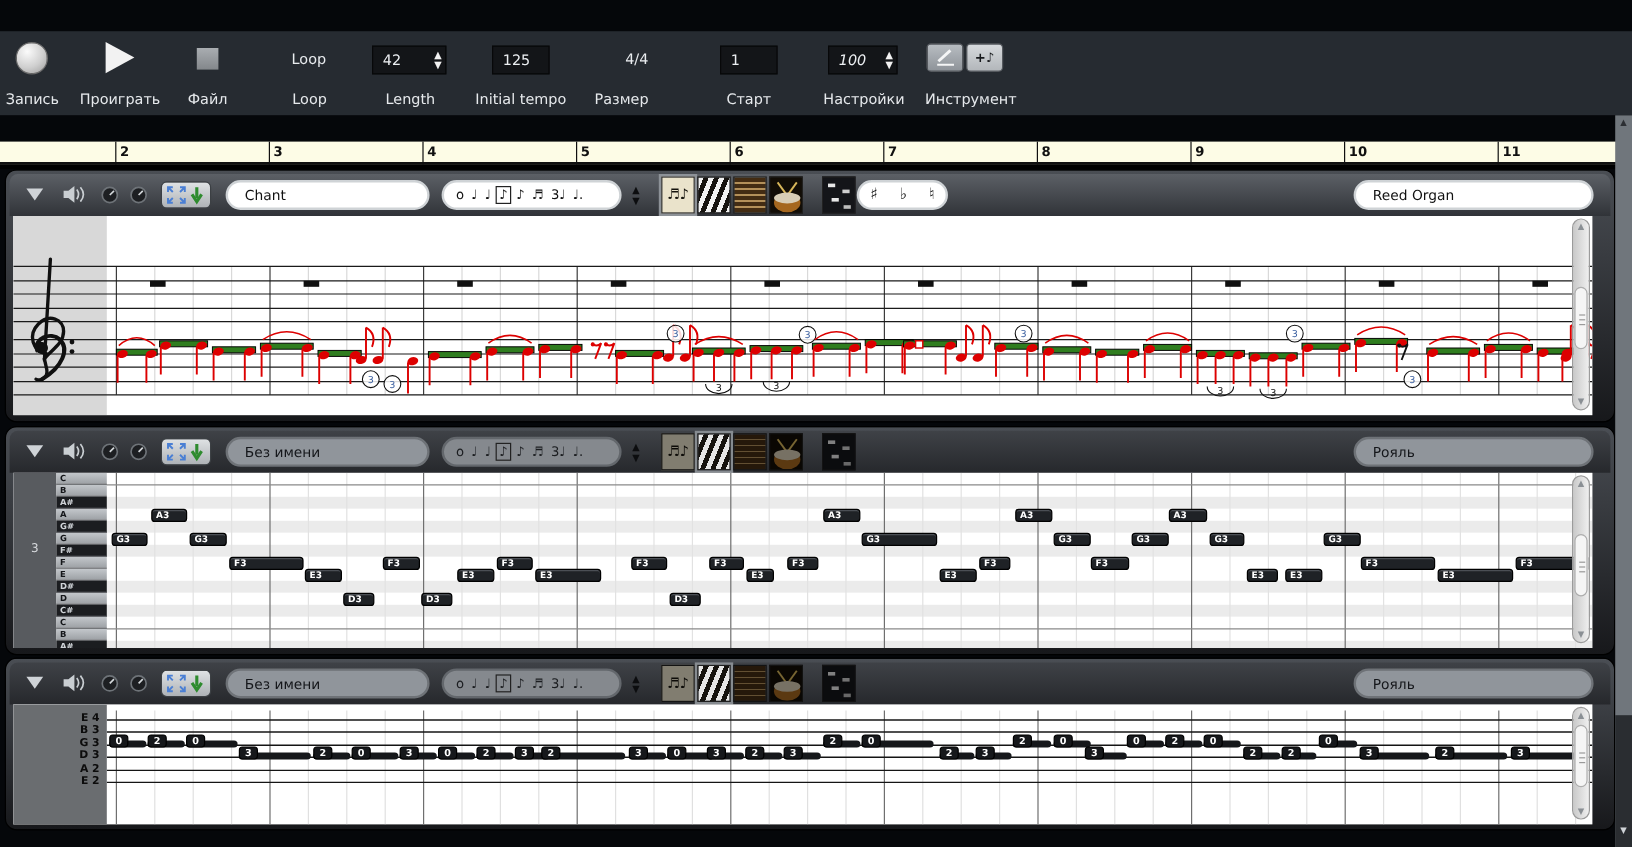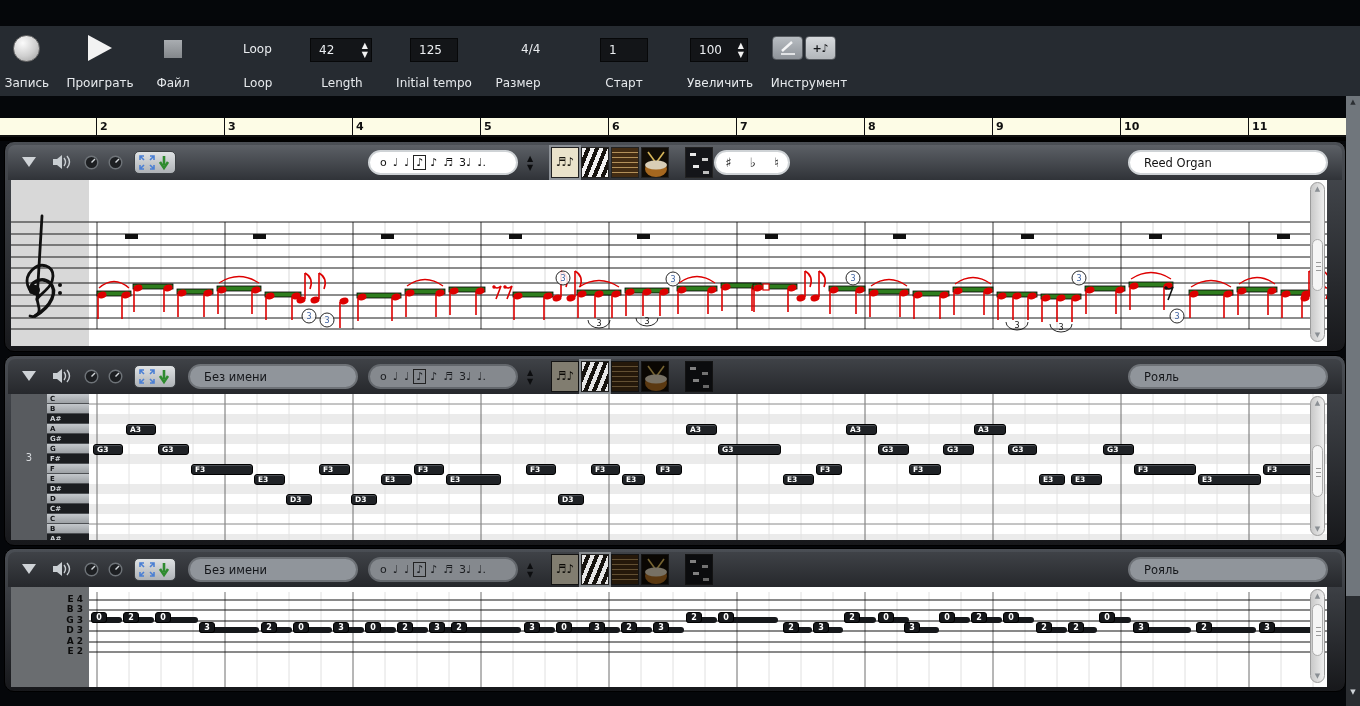--- a/index.html
+++ b/index.html
@@ -156,28 +156,28 @@
     <div class="tb-label" style="left:393px;width:82px;">Initial tempo</div>
 
     <div class="tb-valuetext" style="left:521px;">4/4</div>
     <div class="tb-label" style="left:490px;width:56px;">Размер</div>
 
     <div class="tb-field" style="left:600px;width:48px;">
       <span>1</span>
     </div>
     <div class="tb-label" style="left:596px;width:56px;">Старт</div>
 
-    <div class="tb-field" style="left:690px;width:58px;">
+    <div class="tb-field" style="left:690px;width:58px;font-style:italic;">
       <span>100</span>
       <span class="tb-spin">
           <span>▲</span>
           <span>▼</span>
         </span>
     </div>
-    <div class="tb-label" style="left:684px;width:72px;">Увеличить</div>
+    <div class="tb-label" style="left:684px;width:72px;">Настройки</div>
 
     <div class="instr-btn pencil" style="left:772px;">
       <svg width="18" height="16">
         <line x1="3" y1="11" x2="13" y2="2" stroke="#f4f5f6" stroke-width="2.4"></line>
         <line x1="2" y1="14" x2="16" y2="14" stroke="#f4f5f6" stroke-width="1.6"></line>
       </svg>
     </div>
     <div class="instr-btn addnote" style="left:805px;">+♪</div>
     <div class="tb-label" style="left:768px;width:82px;">Инструмент</div>
   </div>
@@ -229,20 +229,21 @@
               <path d="M12 2h4v4M16 2l-4 4"></path>
               <path d="M2 11v4h4M2 15l4-4"></path>
               <path d="M16 11v4h-4M16 15l-4-4"></path>
             </g>
             <g stroke="#2e8b2e" stroke-width="2.6" fill="none">
               <path d="M26 2v9"></path>
               <path d="M22 8l4 6 4-6"></path>
             </g>
           </svg>
         </div>
+        <div class="name-field nf-active">Chant</div>
         <div class="dur-group dg-active">
           <span class="dur-item">o</span>
           <span class="dur-item">♩</span>
           <span class="dur-item">♩</span>
           <span class="dur-item sel">♪</span>
           <span class="dur-item">♪</span>
           <span class="dur-item">♬</span>
           <span class="dur-item">3♩</span>
           <span class="dur-item">♩.</span>
         </div>

